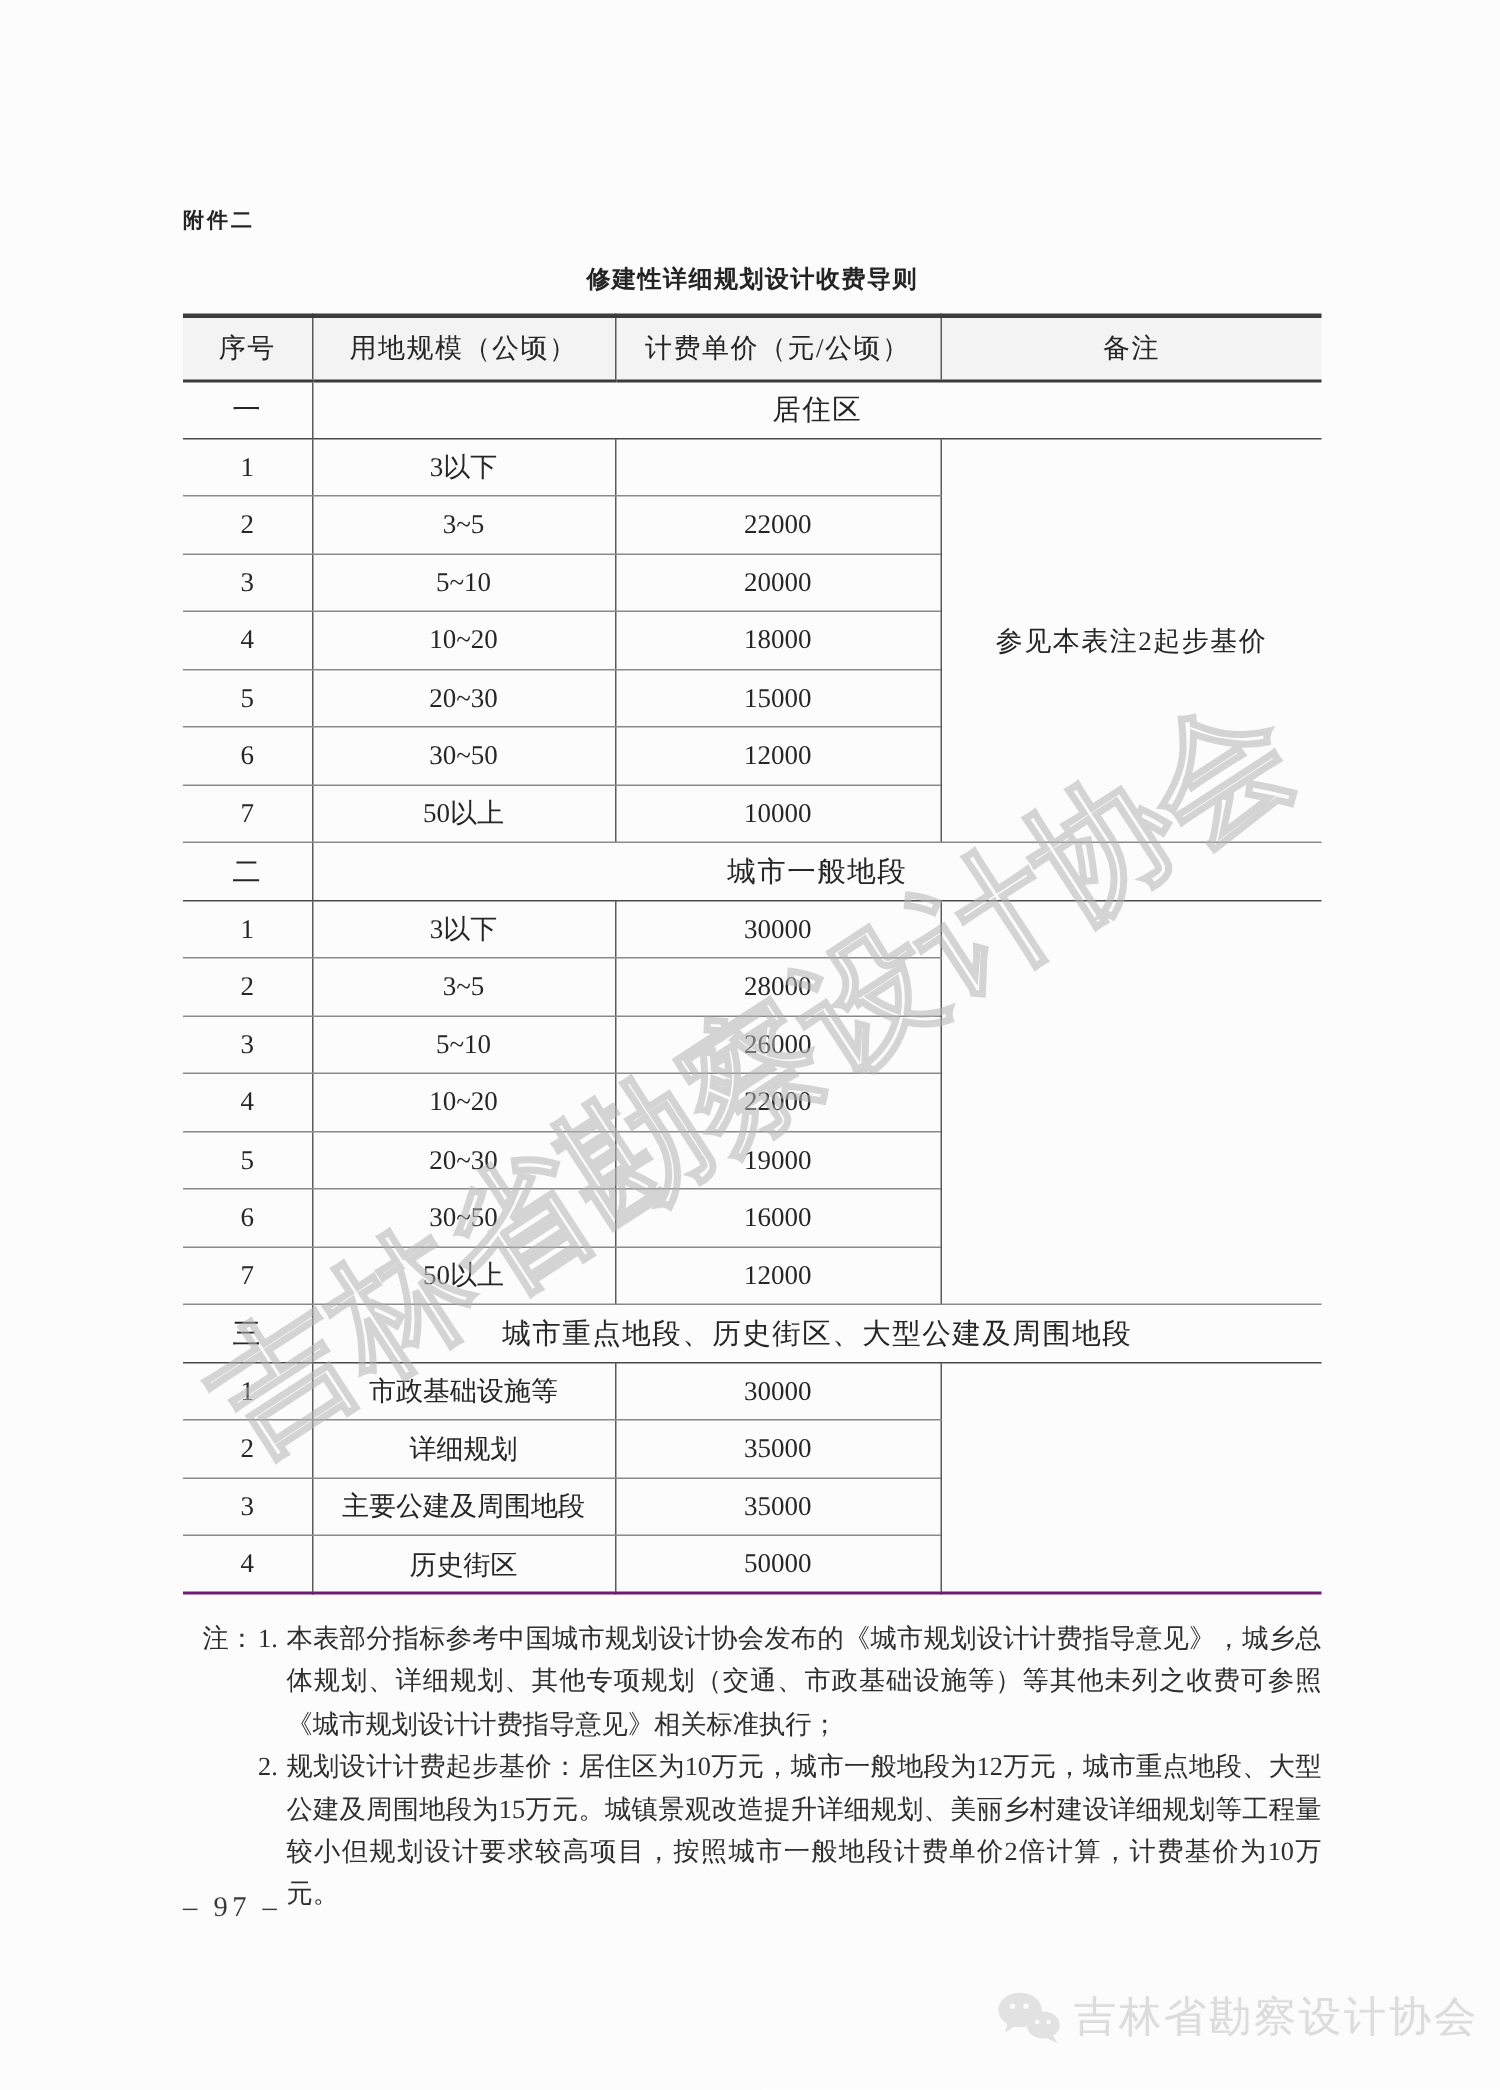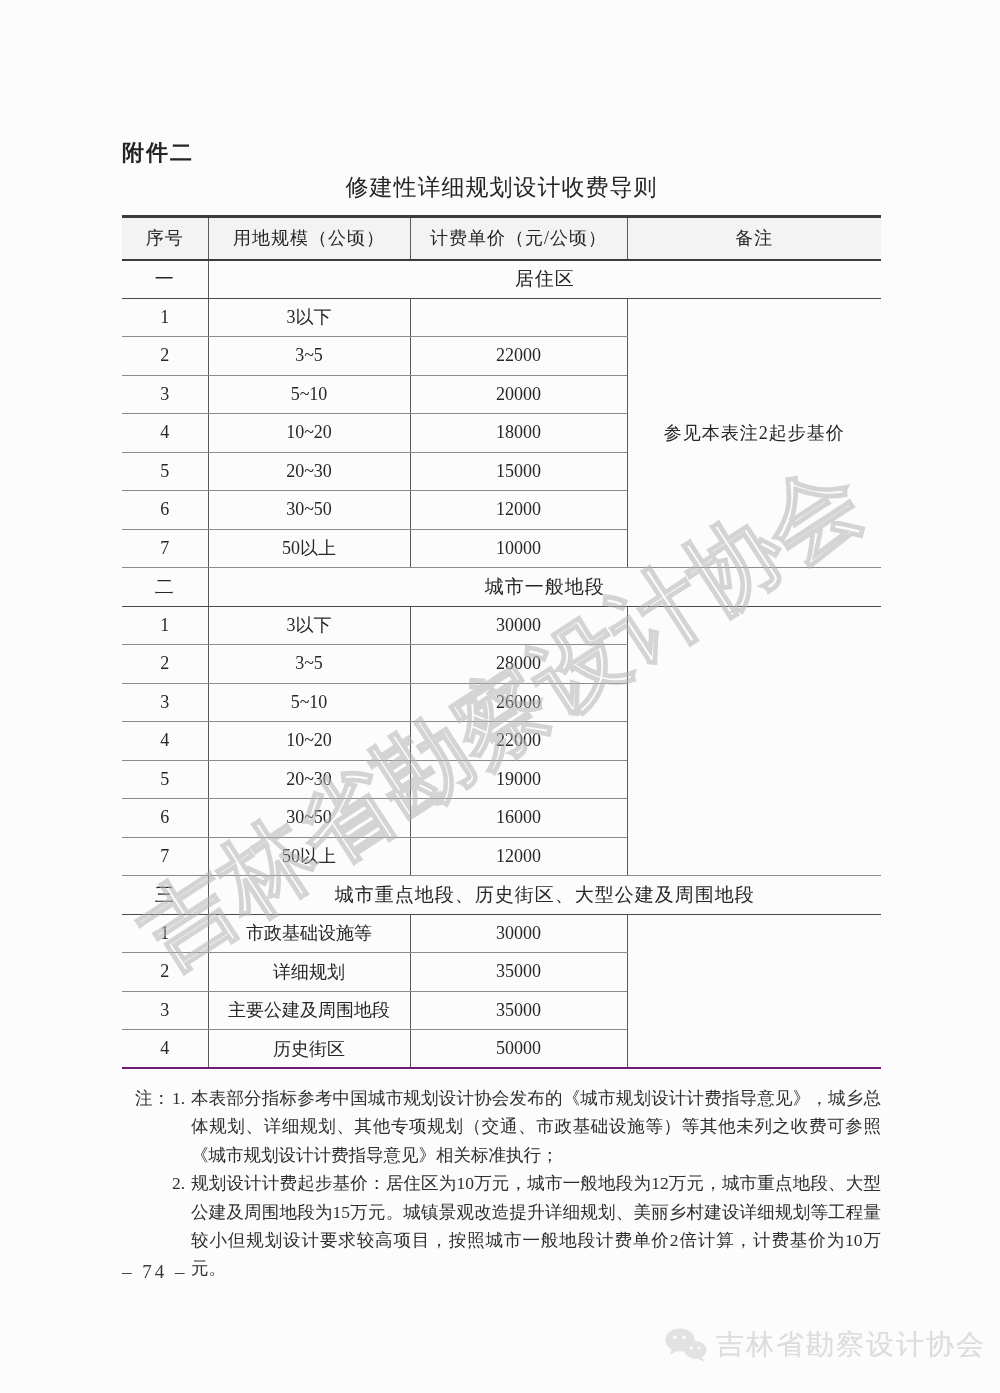--- a/index.html
+++ b/index.html
@@ -9,27 +9,27 @@
     width:1000px; height:1393px;
     background:#fcfcfc;
     font-family:"Liberation Serif", serif;
     color:#2b2b2b;
     overflow:hidden;
   }
   .content { position:absolute; left:122px; top:138px; width:759px; }
 
   .attachment {
     font-family:"Liberation Sans", sans-serif;
-    font-weight:700; font-size:22px; color:#242424;
+    font-weight:700; font-size:14px; color:#242424;
     letter-spacing:2px;
   }
   .doc-title {
     font-family:"Liberation Sans", sans-serif;
-    font-weight:400; font-size:23px; color:#242424;
-    text-align:center; margin-top:4px; margin-bottom:12px;
+    font-weight:700; font-size:16px; color:#242424;
+    text-align:center; margin-top:20px; margin-bottom:12px;
     letter-spacing:1px;
   }
 
   table.fee-table {
     width:759px; border-collapse:collapse; table-layout:fixed;
     border-top:3px solid #3c3c3c;
     border-bottom:2px solid #701a75;
     position:relative; z-index:2;
   }
   table.fee-table col.c1 { width:86px; }
@@ -245,21 +245,21 @@
             <span class="note-text">本表部分指标参考中国城市规划设计协会发布的《城市规划设计计费指导意见》，城乡总体规划、详细规划、其他专项规划（交通、市政基础设施等）等其他未列之收费可参照《城市规划设计计费指导意见》相关标准执行；</span>
           </div>
           <div class="note-item">
             <span class="note-num">2.</span>
             <span class="note-text">规划设计计费起步基价：居住区为10万元，城市一般地段为12万元，城市重点地段、大型公建及周围地段为15万元。城镇景观改造提升详细规划、美丽乡村建设详细规划等工程量较小但规划设计要求较高项目，按照城市一般地段计费单价2倍计算，计费基价为10万元。</span>
           </div>
         </div>
     </div>
   </div>
 
-  <div class="page-number">– 74 –</div>
+  <div class="page-number">– 97 –</div>
 
   <div class="footer-brand">
     <svg width="46" height="38" viewBox="0 0 46 38">
       <g>
         <ellipse cx="17" cy="14" rx="14.5" ry="11.5" fill="#e2e2e2"></ellipse>
         <polygon points="9,22 7,29 15,24" fill="#e2e2e2"></polygon>
         <circle cx="12" cy="11.5" r="1.8" fill="#fcfcfc"></circle>
         <circle cx="21" cy="11.5" r="1.8" fill="#fcfcfc"></circle>
         <ellipse cx="32.5" cy="24" rx="11" ry="9" fill="#e2e2e2"></ellipse>
         <polygon points="39,31 42,36 34,32.5" fill="#e2e2e2"></polygon>

